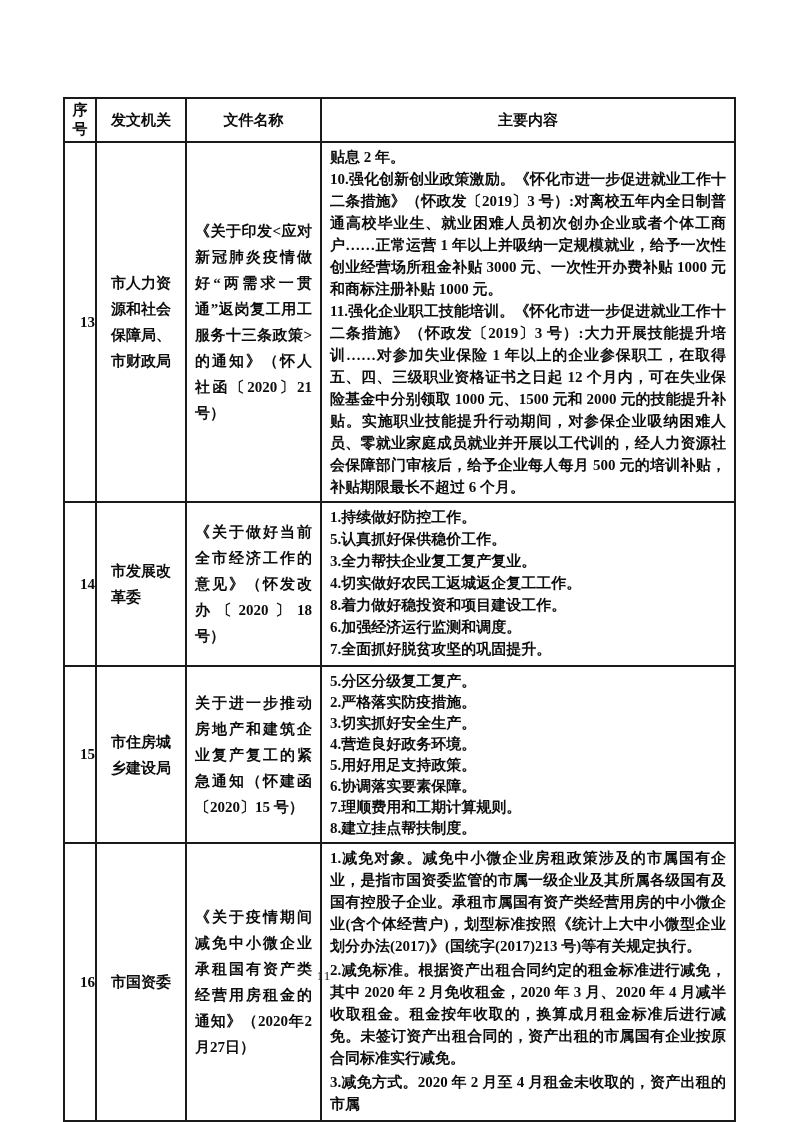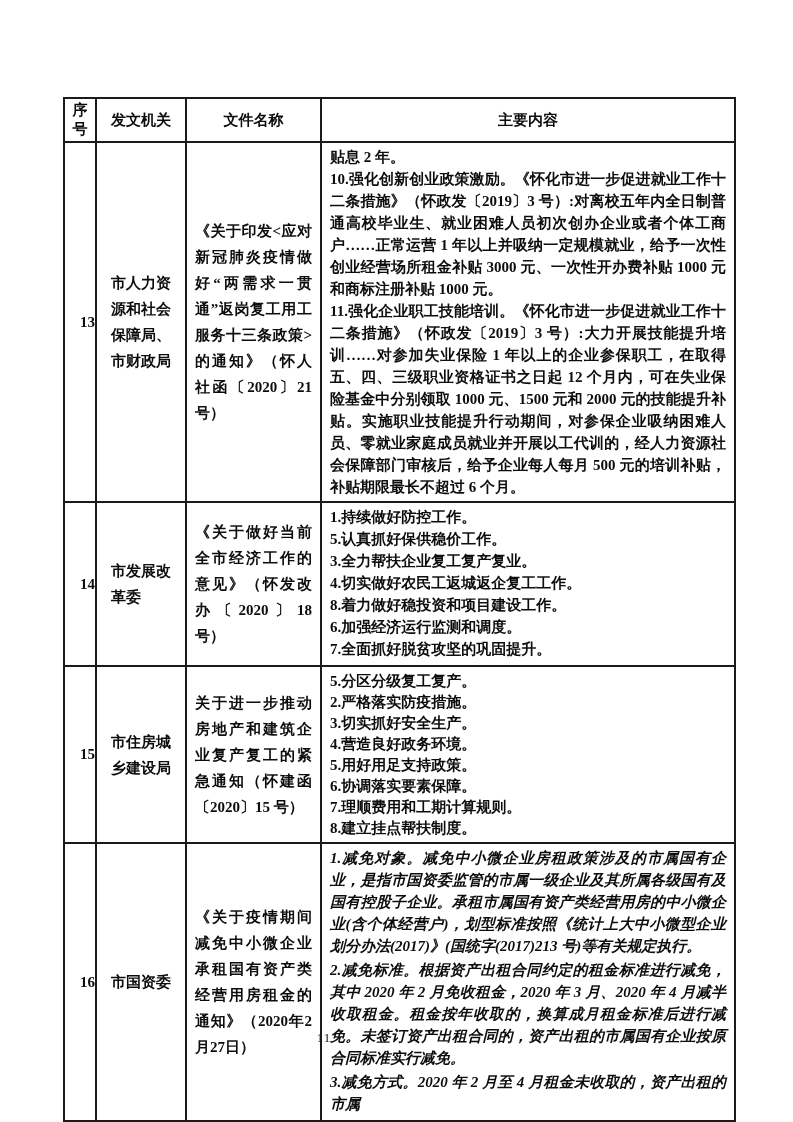--- a/index.html
+++ b/index.html
@@ -60,26 +60,26 @@
   td.c-content {
     vertical-align: top;
     text-align: justify;
     padding: 3px 8px 3px 8px;
     margin-left: 28px;
   }
   td.c-content p { margin: 0; }
   tr.r13 td.c-content { line-height: 22px; }
   tr.r14 td.c-content { line-height: 22px; }
   tr.r15 td.c-content { line-height: 21px; padding-top: 4px; }
-  tr.r16 td.c-content { line-height: 22px; font-style: italic; }
+  tr.r16 td.c-content { line-height: 22px; }
   tr.r16 td.c-content p { margin-bottom: 2px; }
   .page-number {
     position: absolute;
     left: 0; right: 0;
-    top: 1030px;
+    top: 968px;
     text-align: center;
     font-size: 13px;
     font-weight: normal;
     color: #1a1a1a;
     letter-spacing: 1px;
   }
 </style>
 </head>
 <body>
 

